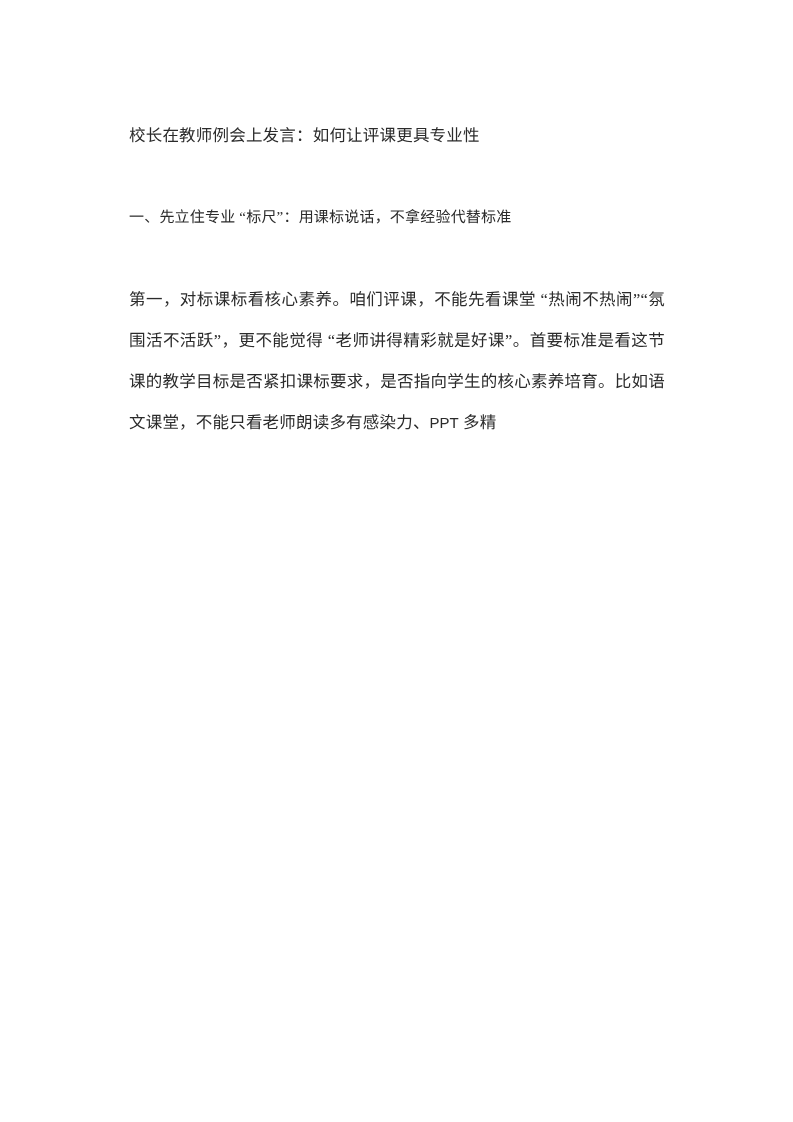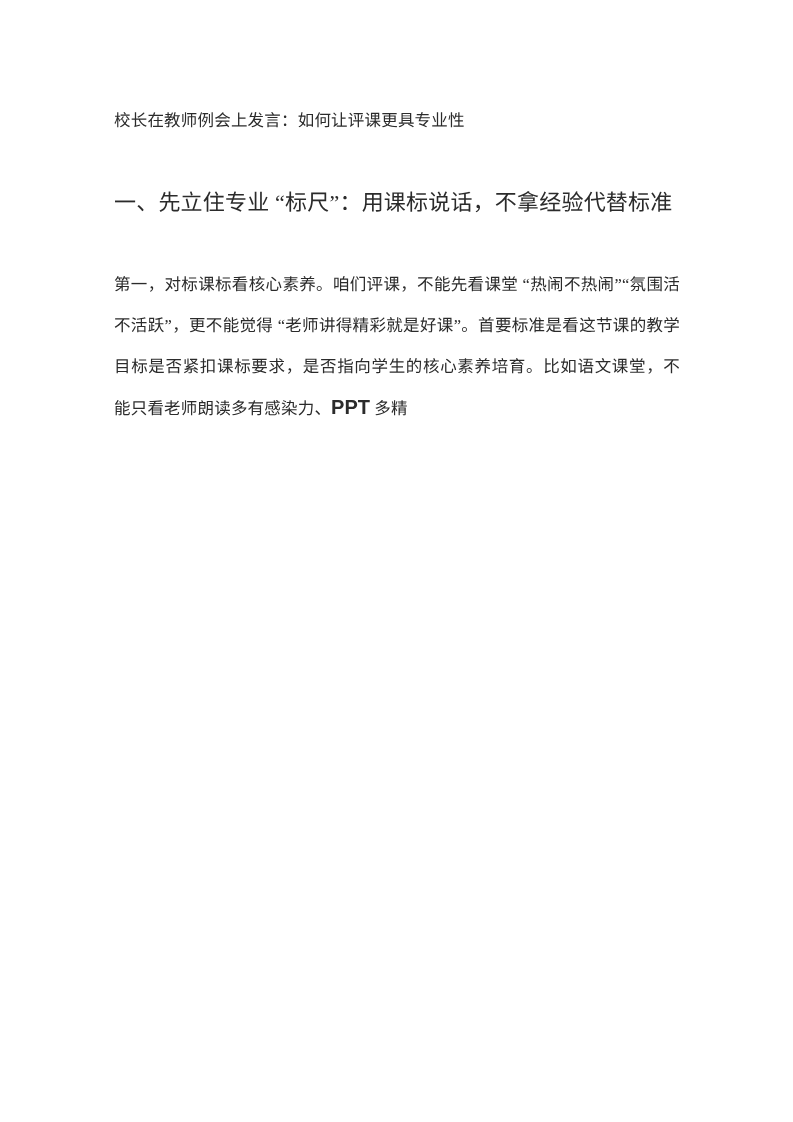--- a/index.html
+++ b/index.html
@@ -27,40 +27,40 @@
     width: 566px;
   }
 
   
   .para {
     font-size: 16.5px;
     line-height: 41px;
     text-align: justify;
     text-justify: inter-ideograph;
     letter-spacing: 0.2px;
-    margin: 0;
+    margin: 15px;
     color: #2b2b2b;
     word-break: break-all;
     -webkit-font-smoothing: antialiased;
   }
 
   
   .gap-title   { margin-bottom: 41px; }  
   .gap-std     { margin-bottom: 41px; }  
   .gap-heading { margin-bottom: 41px; }
 
   .para.heading {
-    font-size: 22px;
+    font-size: 15px;
   }
 
   
   .latin {
     font-family: "Liberation Sans", "DejaVu Sans", sans-serif;
-    font-weight: bold;
-    font-size: 20px;
+    font-weight: normal;
+    font-size: 15px;
     letter-spacing: 0;
   }
 </style>
 </head>
 <body>
 
 <div class="page">
   <div class="doc-body">
 
     <p class="para gap-title">校长在教师例会上发言：如何让评课更具专业性</p>

